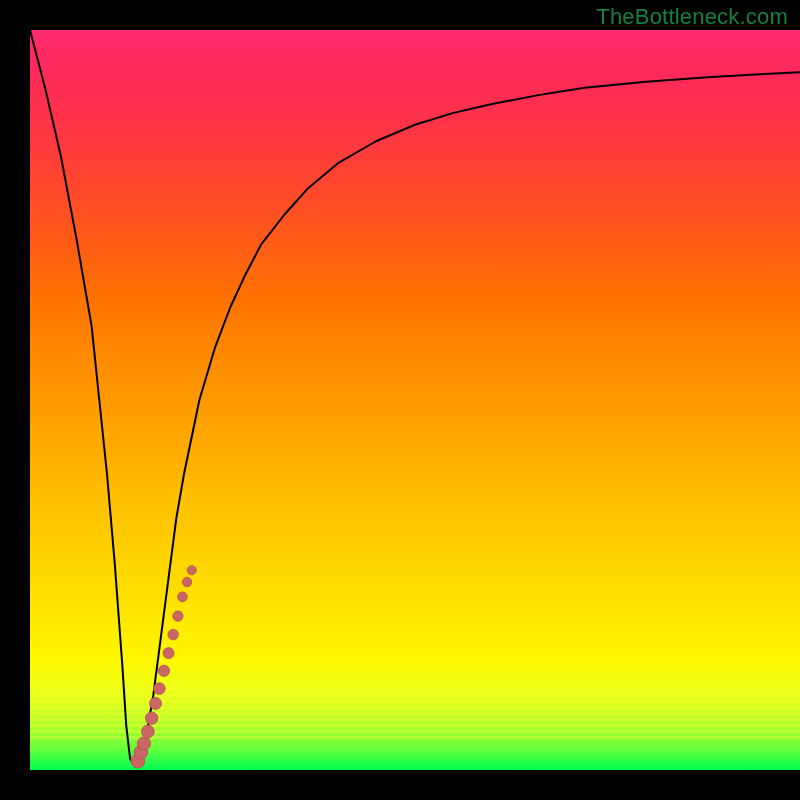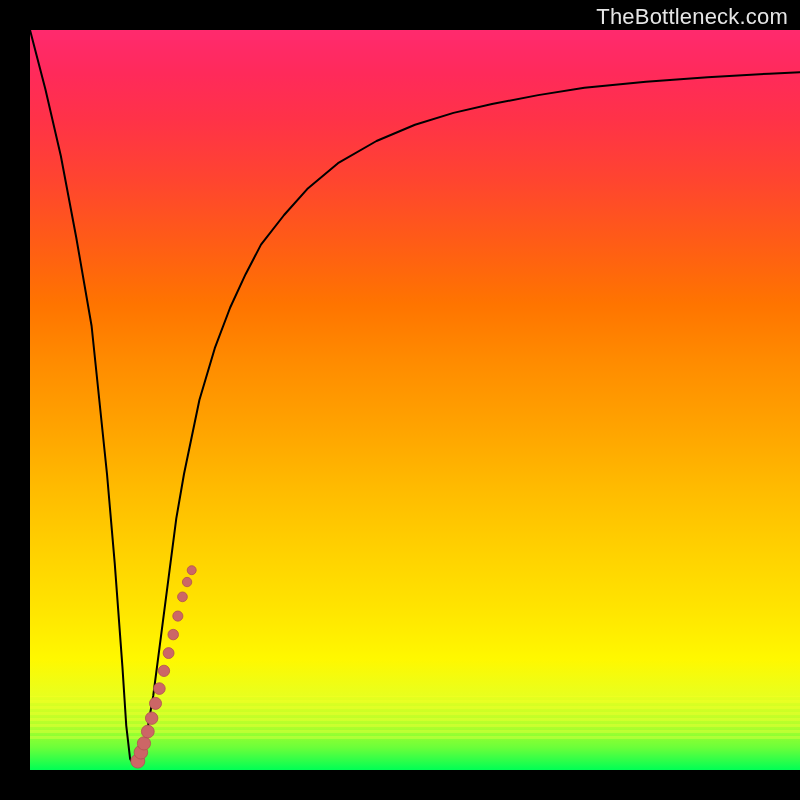--- a/index.html
+++ b/index.html
@@ -14,21 +14,21 @@
   .chart-wrap {
     position: relative;
     width: 800px;
     height: 800px;
     background: #000;
   }
   .watermark {
     position: absolute;
     top: 4px;
     right: 12px;
-    color: #e5e5e5;
+    color: #15803d;
     font-size: 22px;
     font-weight: 400;
     letter-spacing: 0.2px;
     z-index: 5;
     user-select: none;
     margin-left: 48px;
   }
   .plot-area {
     position: absolute;
     left: 30px;

